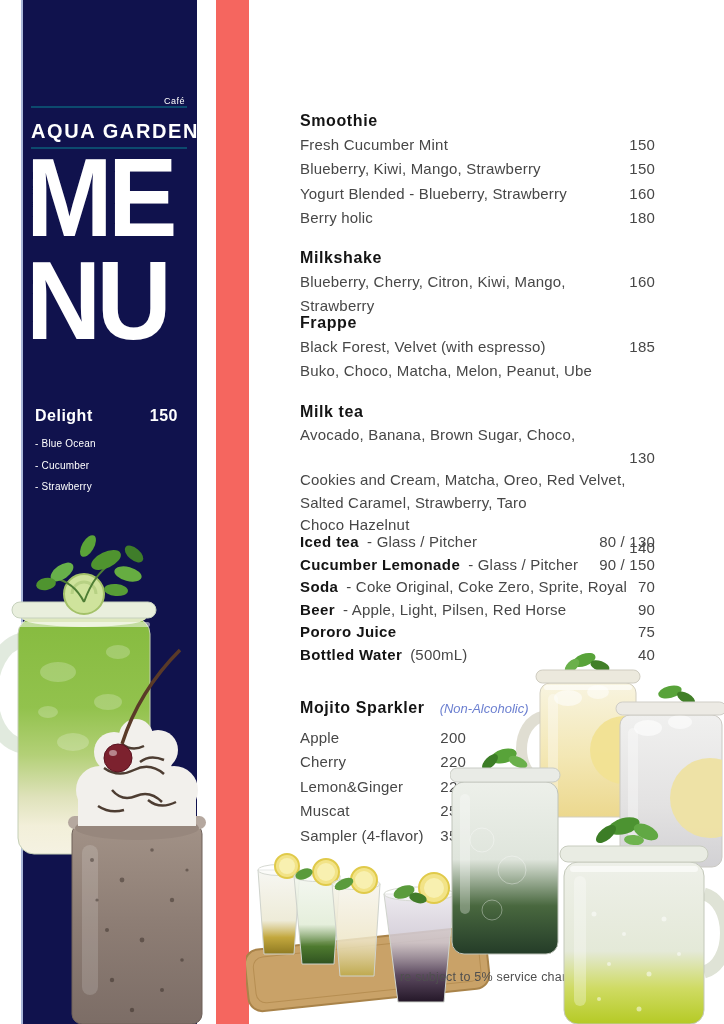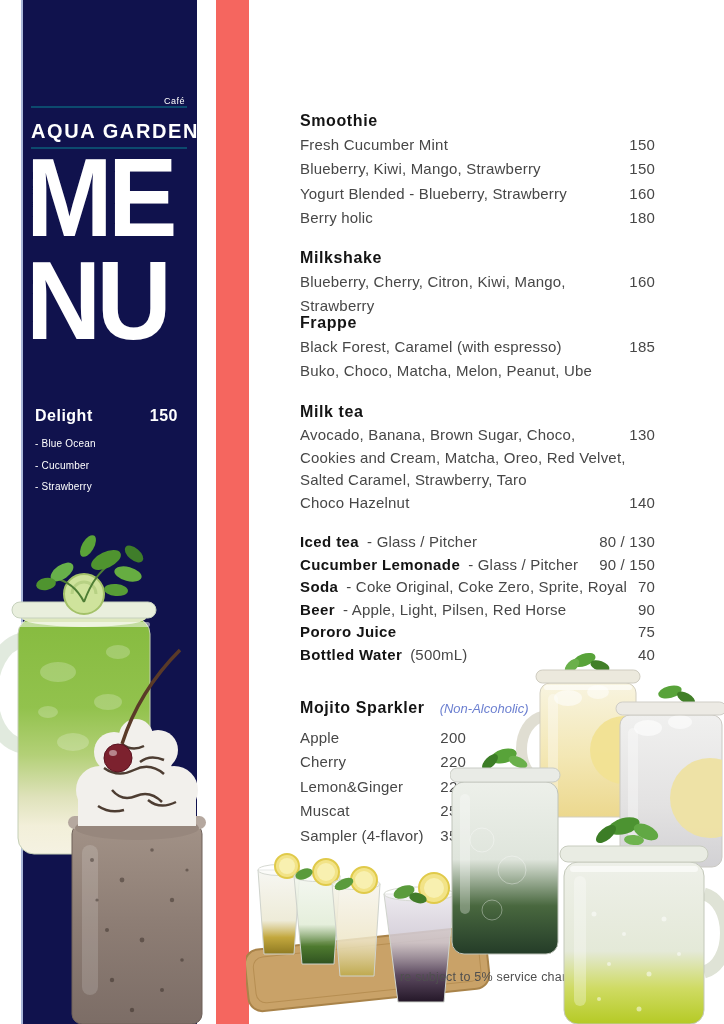--- a/index.html
+++ b/index.html
@@ -26,21 +26,21 @@
   .delight-head{display:flex;justify-content:space-between;font-weight:bold;
                 font-size:16px;letter-spacing:.5px;}
   .delight-items{margin-top:8px;}
   .delight-items div{font-size:10px;line-height:21.5px;letter-spacing:.2px;}
 
   
   .section{position:absolute;left:300px;width:355px;z-index:1;}
   .sec-title{font-size:16px;font-weight:800;color:#141414;letter-spacing:.6px;line-height:24px;}
   .row{display:flex;font-size:15px;color:#474747;line-height:24.4px;letter-spacing:.2px;}
   .row .price{margin-left:auto;padding-left:8px;white-space:nowrap;}
-  .tight .row{line-height:22.6px;}
+  .tight .row{line-height:22.6px;flex-direction:column;}
 
   .inline-list{position:absolute;left:300px;top:531px;width:355px;z-index:1;}
   .inline-row{display:flex;align-items:baseline;font-size:15px;color:#474747;
               line-height:22.5px;letter-spacing:.2px;}
   .inline-row .t{font-weight:800;color:#141414;letter-spacing:.4px;}
   .inline-row .d{margin-left:8px;white-space:nowrap;}
   .inline-row .price{margin-left:auto;padding-left:8px;white-space:nowrap;}
 
   .mojito{position:absolute;left:300px;top:696px;width:166px;z-index:1;}
   .mojito-head{font-size:16px;font-weight:800;color:#141414;letter-spacing:.6px;
@@ -111,21 +111,21 @@
     <div class="sec-title">Milkshake</div>
     <div class="row">
       <span>Blueberry, Cherry, Citron, Kiwi, Mango, Strawberry</span>
       <span class="price">160</span>
       </div>
   </div>
 
   <div class="section" style="top:311px">
     <div class="sec-title">Frappe</div>
     <div class="row">
-      <span>Black Forest, Caramel (with espresso)</span>
+      <span>Black Forest, Velvet (with espresso)</span>
       <span class="price">185</span>
       </div>
     <div class="row">
       <span>Buko, Choco, Matcha, Melon, Peanut, Ube</span>
       <span class="price"></span>
       </div>
   </div>
 
   <div class="section tight" style="top:400px">
     <div class="sec-title">Milk tea</div>

